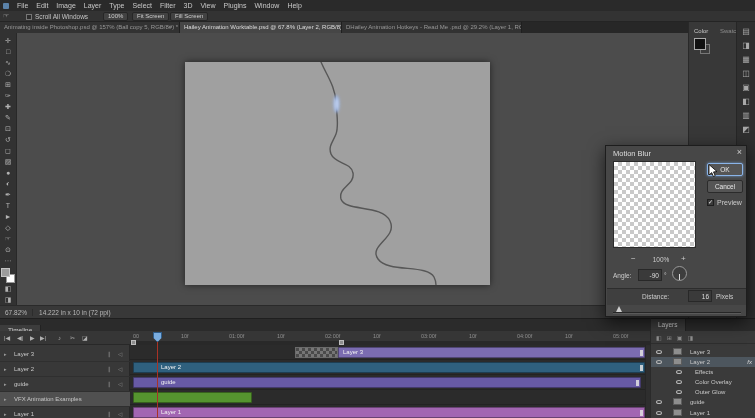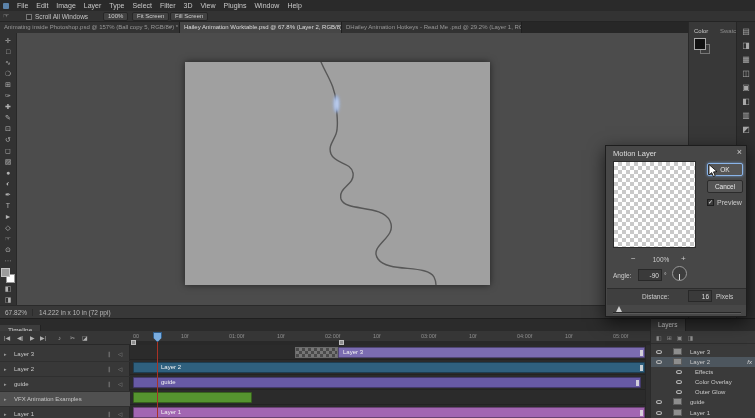--- a/index.html
+++ b/index.html
@@ -369,21 +369,21 @@
       <span class="lp-name">guide</span>
     </div>
     <div class="lp-row" style="top:89px">
       <span class="eyedot"></span>
       <span class="lp-thumb"></span>
       <span class="lp-name">Layer 1</span>
     </div>
   </div>
 
   <div class="dialog">
-    <div class="dlg-title">Motion Layer</div>
+    <div class="dlg-title">Motion Blur</div>
     <span class="dlg-close">×</span>
     <div class="dlg-preview"></div>
     <button class="dlg-btn ok">OK</button>
     <button class="dlg-btn cancel">Cancel</button>
     <label class="dlg-prevchk">
       <span class="cb checked">✓</span>
       <span>Preview</span>
     </label>
     <span class="zoom-ctl" style="left:25px">−</span>
     <span class="zoom-lvl">100%</span>

